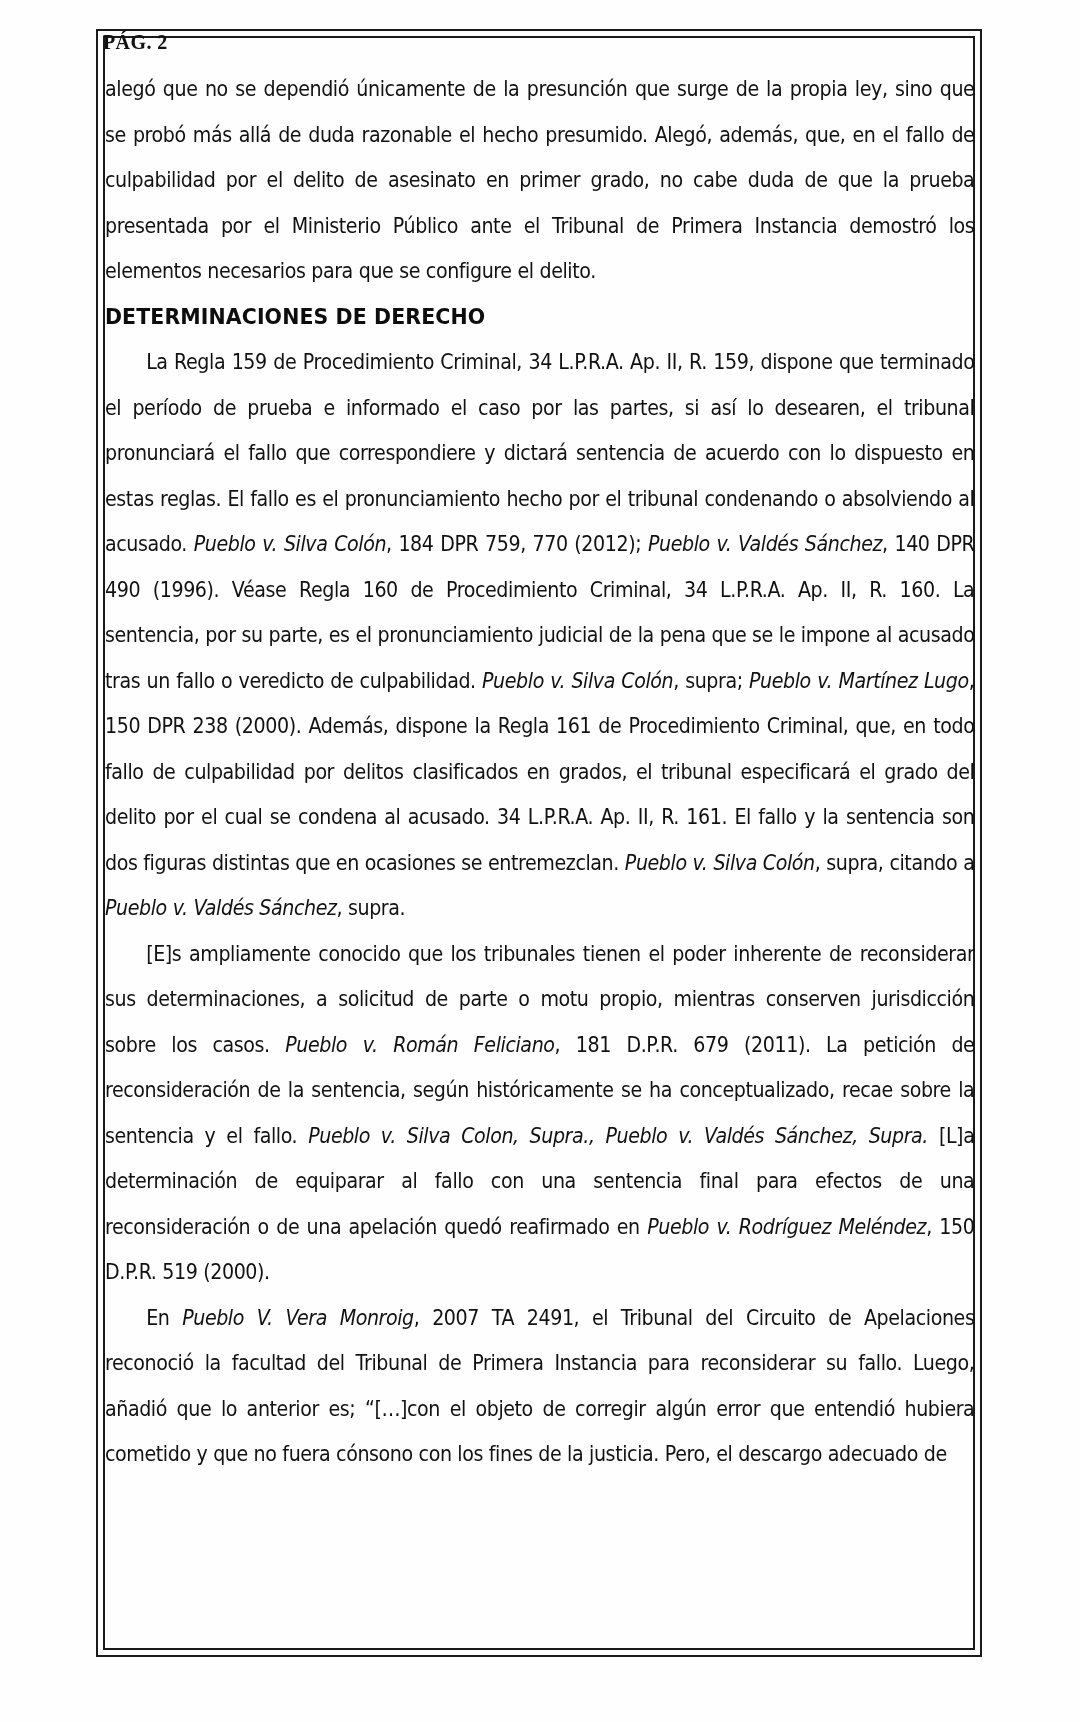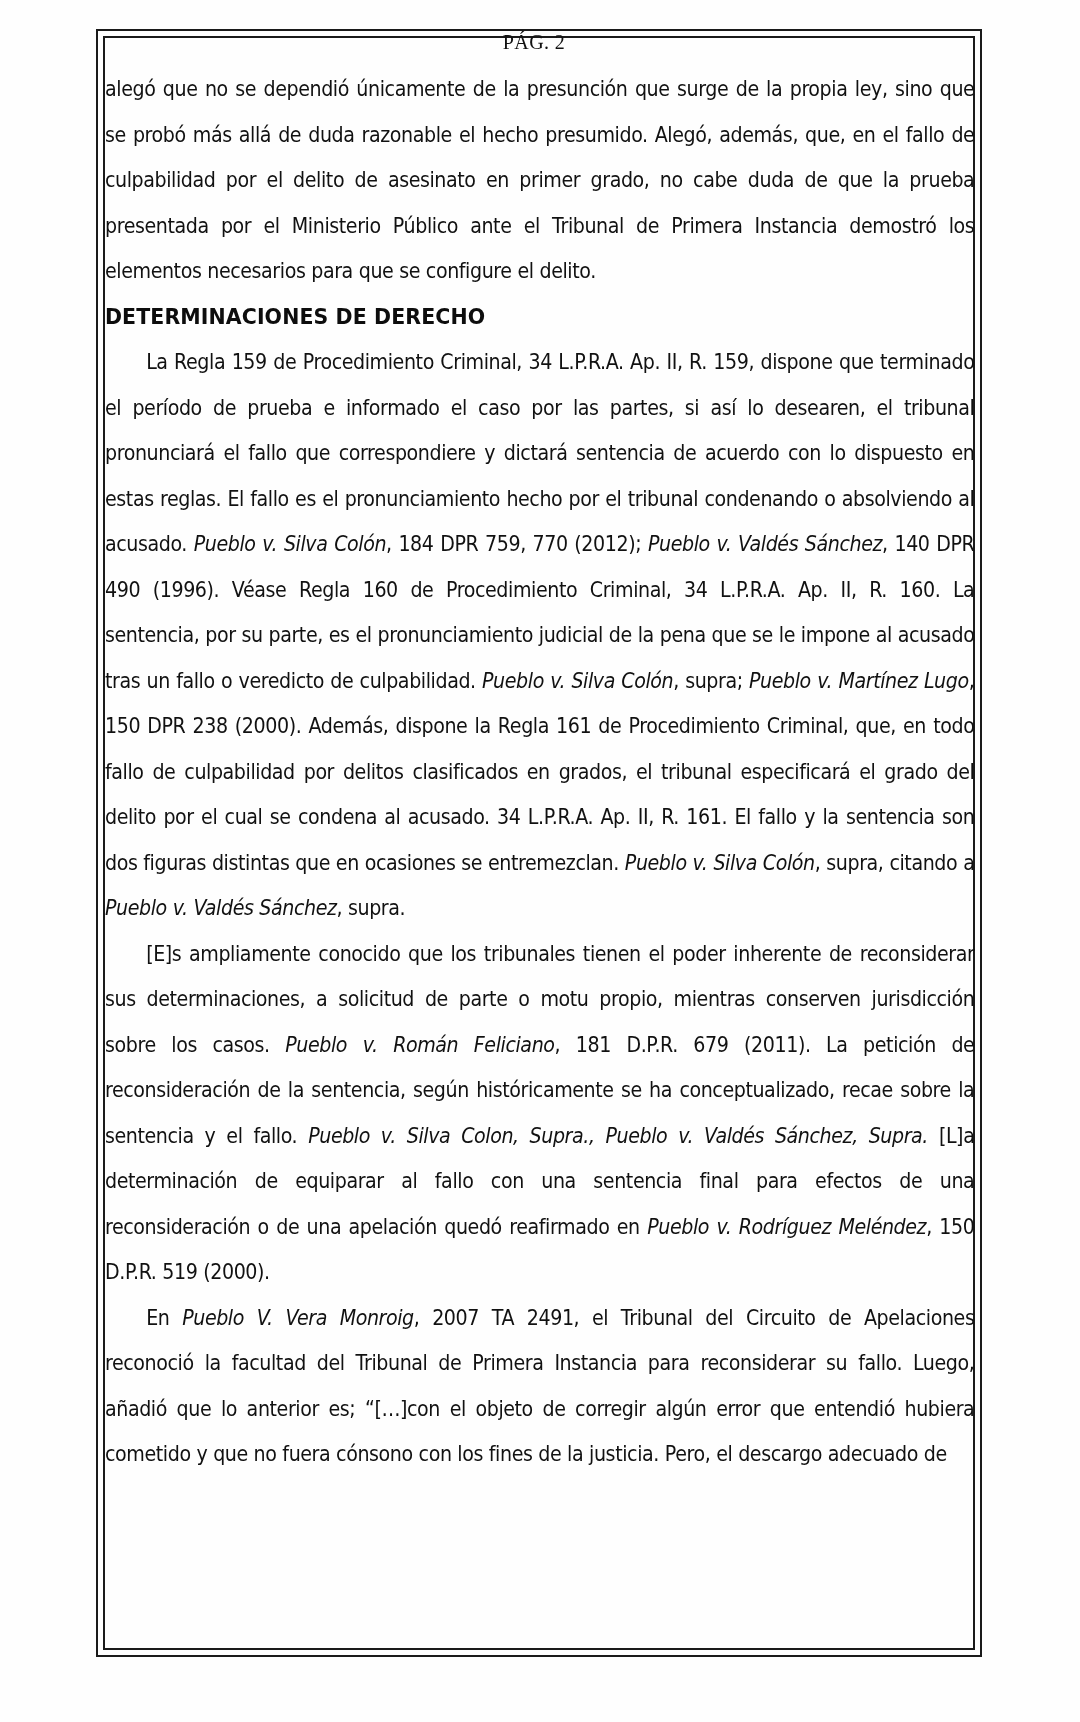--- a/index.html
+++ b/index.html
@@ -43,23 +43,23 @@
     border: 2px solid #1a1a1a;
     box-sizing: border-box;
   }
 
   
   .page-header {
     position: absolute;
     left: 103px;
     top: 31px;
     width: 862px;
-    text-align: center;
+    text-align: left;
     font-family: "Liberation Serif", "DejaVu Serif", serif;
-    font-weight: normal;
+    font-weight: bold;
     font-size: 20px;
     letter-spacing: 0.4px;
     color: #111;
   }
 
   
   .doc-body {
     position: absolute;
     left: 104px;
     top: 67px;

